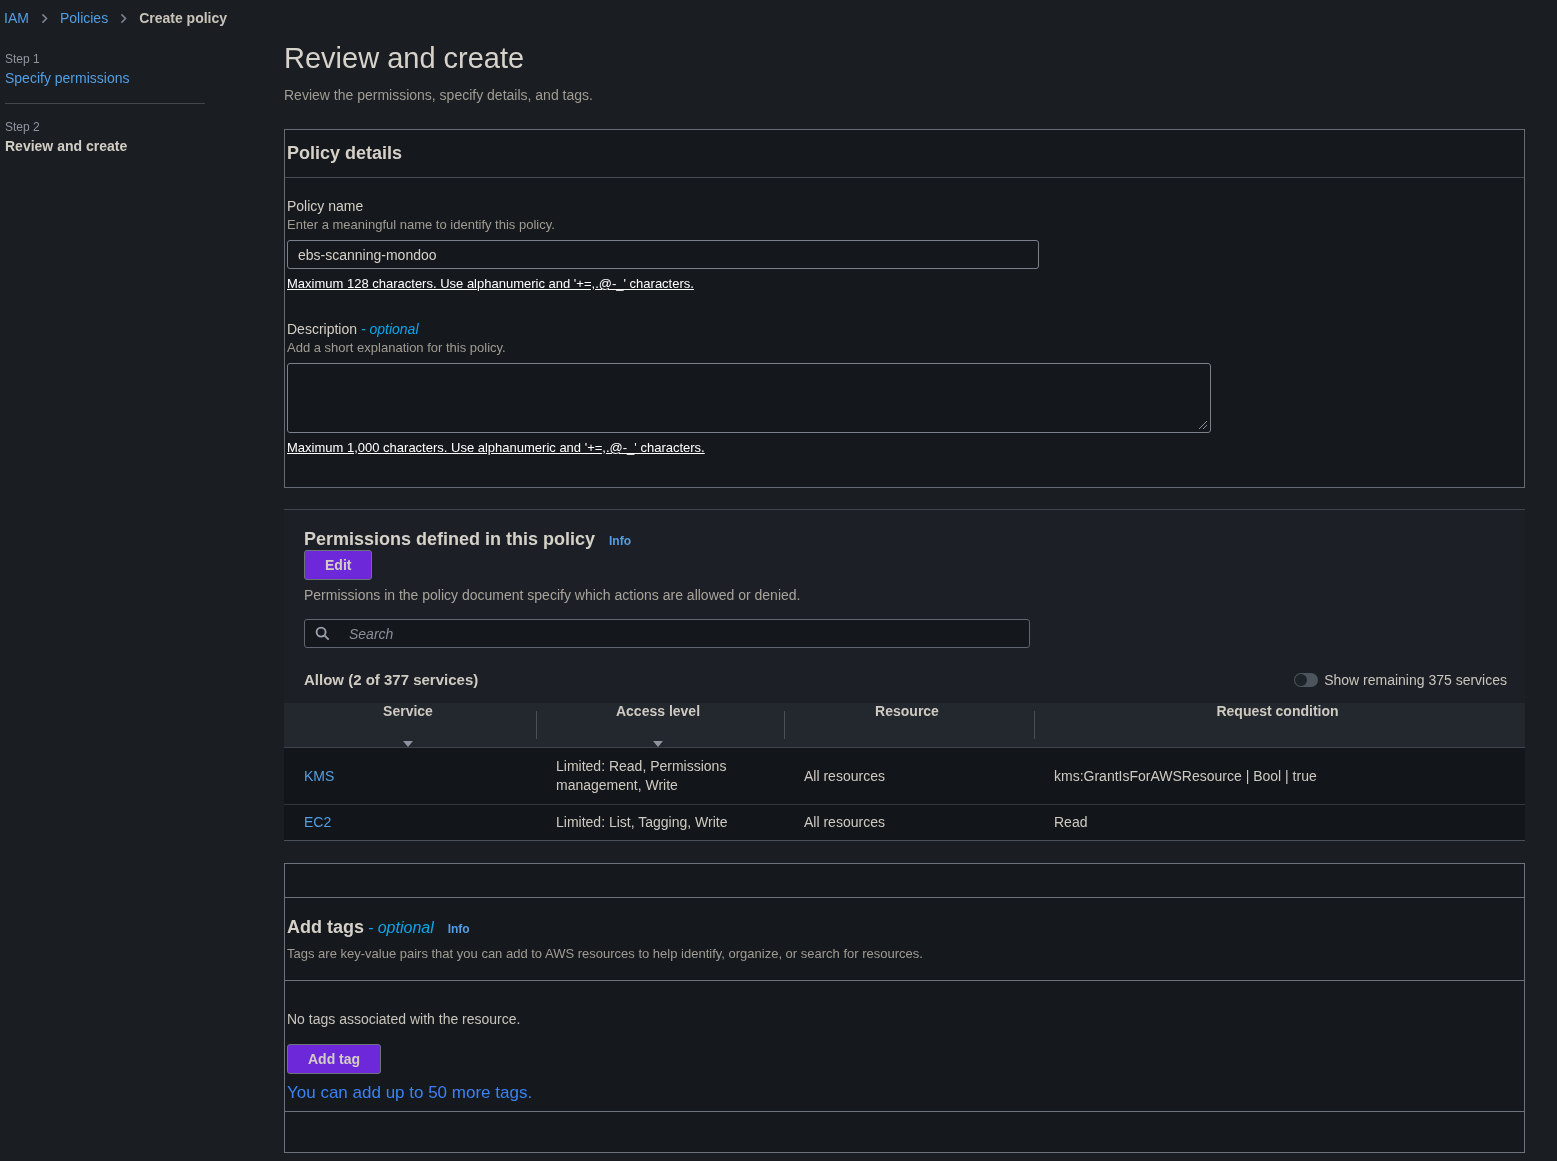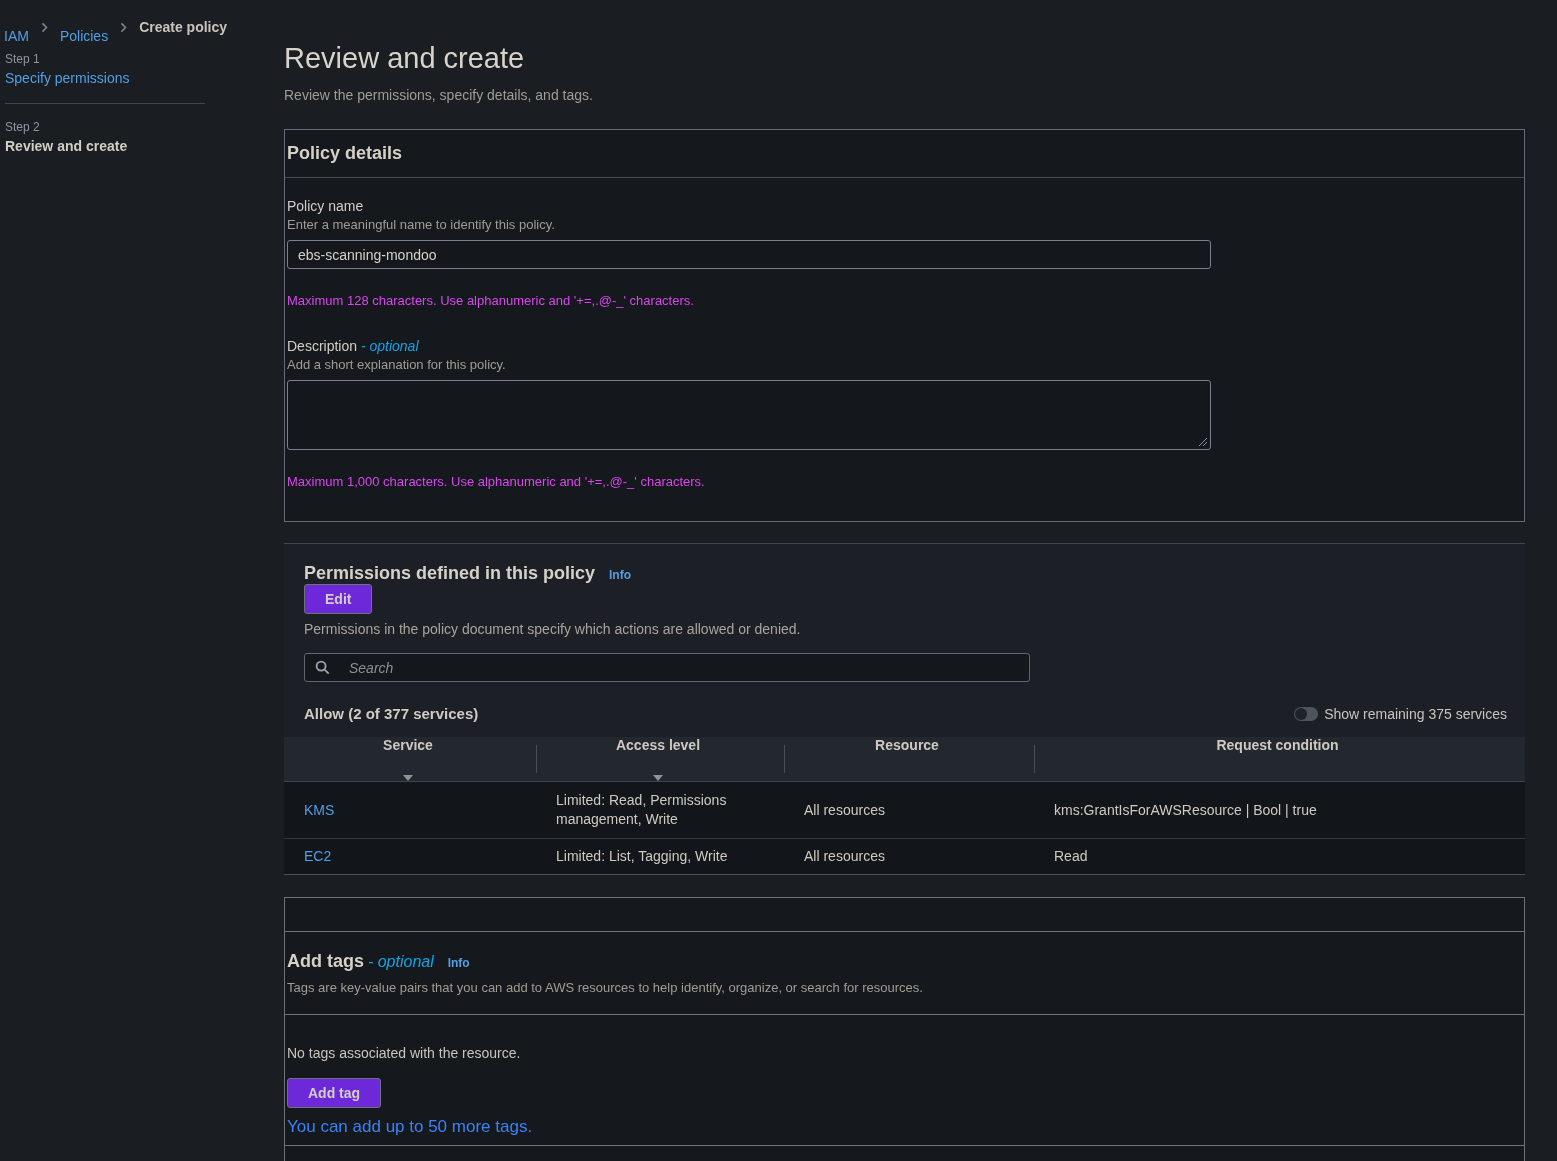--- a/index.html
+++ b/index.html
@@ -2,21 +2,21 @@
 <html><head>
 <meta charset="utf-8">
 <style>
   * { box-sizing: border-box; }
   html,body { margin:0; padding:0; }
   body {
     width:1557px; height:1161px; overflow:hidden; position:relative;
     background:#1a1d21; color:#d3cec5;
     font-family:"Liberation Sans", sans-serif; font-size:14px;
   }
-  a { text-decoration:none;margin-top:18px; }
+  a { text-decoration:none; }
   .link { color:#539fe5; cursor:pointer; }
 
   
   .breadcrumb { position:absolute; left:4px; top:10px; display:flex; align-items:center; gap:10px; font-size:14px; }
   .crumb-current { font-weight:bold; color:#c9c4bb; }
   .crumb-sep { display:flex; align-items:center; }
 
   
   .steps { position:absolute; left:5px; top:52px; width:200px; }
   .step-label { font-size:12px; color:#8f96a0; margin-bottom:4px; }
@@ -29,23 +29,23 @@
   h1.page-title { font-size:29px; font-weight:400; color:#d8d3ca; margin:0 0 12px 0; }
   .page-subtitle { font-size:14px; color:#a19c93; margin:0 0 26px 0; }
 
   
   .panel { border:1px solid #666c75; background:#15181c; }
   .panel-hd { padding:13px 2px; font-size:18px; font-weight:bold; color:#d6d1c8; border-bottom:1px solid #464b53; }
   .panel-bd { padding:20px 2px 32px 2px; }
 
   .field-label { font-size:14px; color:#d3cec5; }
   .field-hint { font-size:13px; color:#a19c93; margin-top:3px; }
-  .field-constraint { font-size:13px; color:#d946ef; margin-top:24px; }
+  .field-constraint { font-size:13px; color:#ffffff; margin-top:7px;text-decoration:underline; }
   .text-input {
-    margin-top:8px; width:924px; height:29px; padding:0 10px;
+    margin-top:8px; width:752px; height:29px; padding:0 10px;
     background:#14171b; border:1px solid #7a818d; border-radius:3px;
     color:#d6d1c8; font-size:14px; font-family:"Liberation Sans", sans-serif;
   }
   .field + .field { margin-top:30px; }
   .ta-wrap { position:relative; width:924px; margin-top:8px; }
   textarea.desc-area {
     width:924px; height:70px; padding:6px 10px; resize:none; display:block;
     background:#14171b; border:1px solid #7a818d; border-radius:3px;
     color:#d6d1c8; font-size:14px; font-family:"Liberation Sans", sans-serif;
   }

